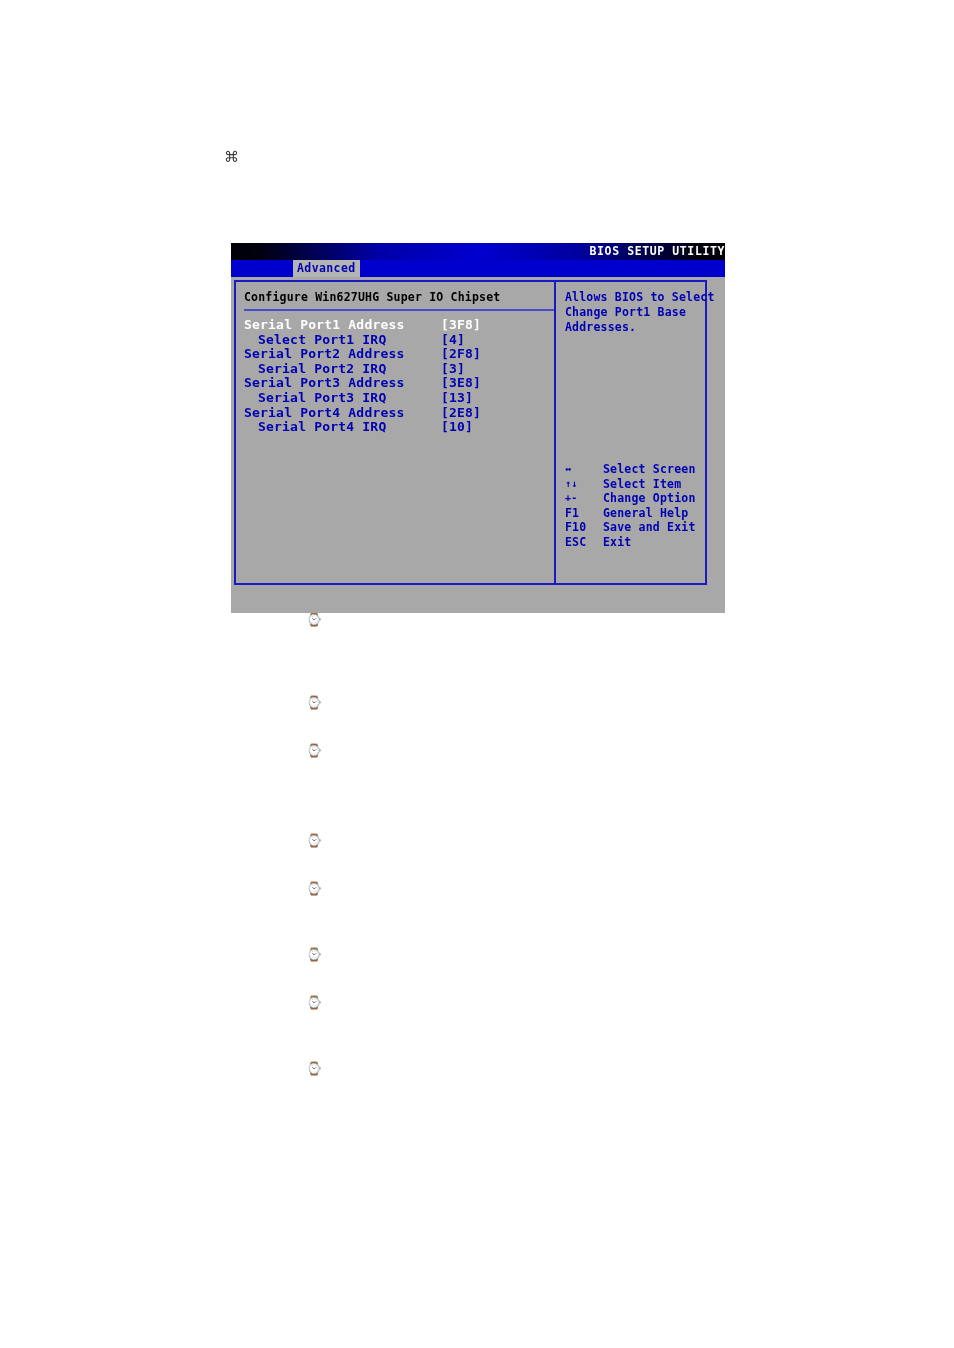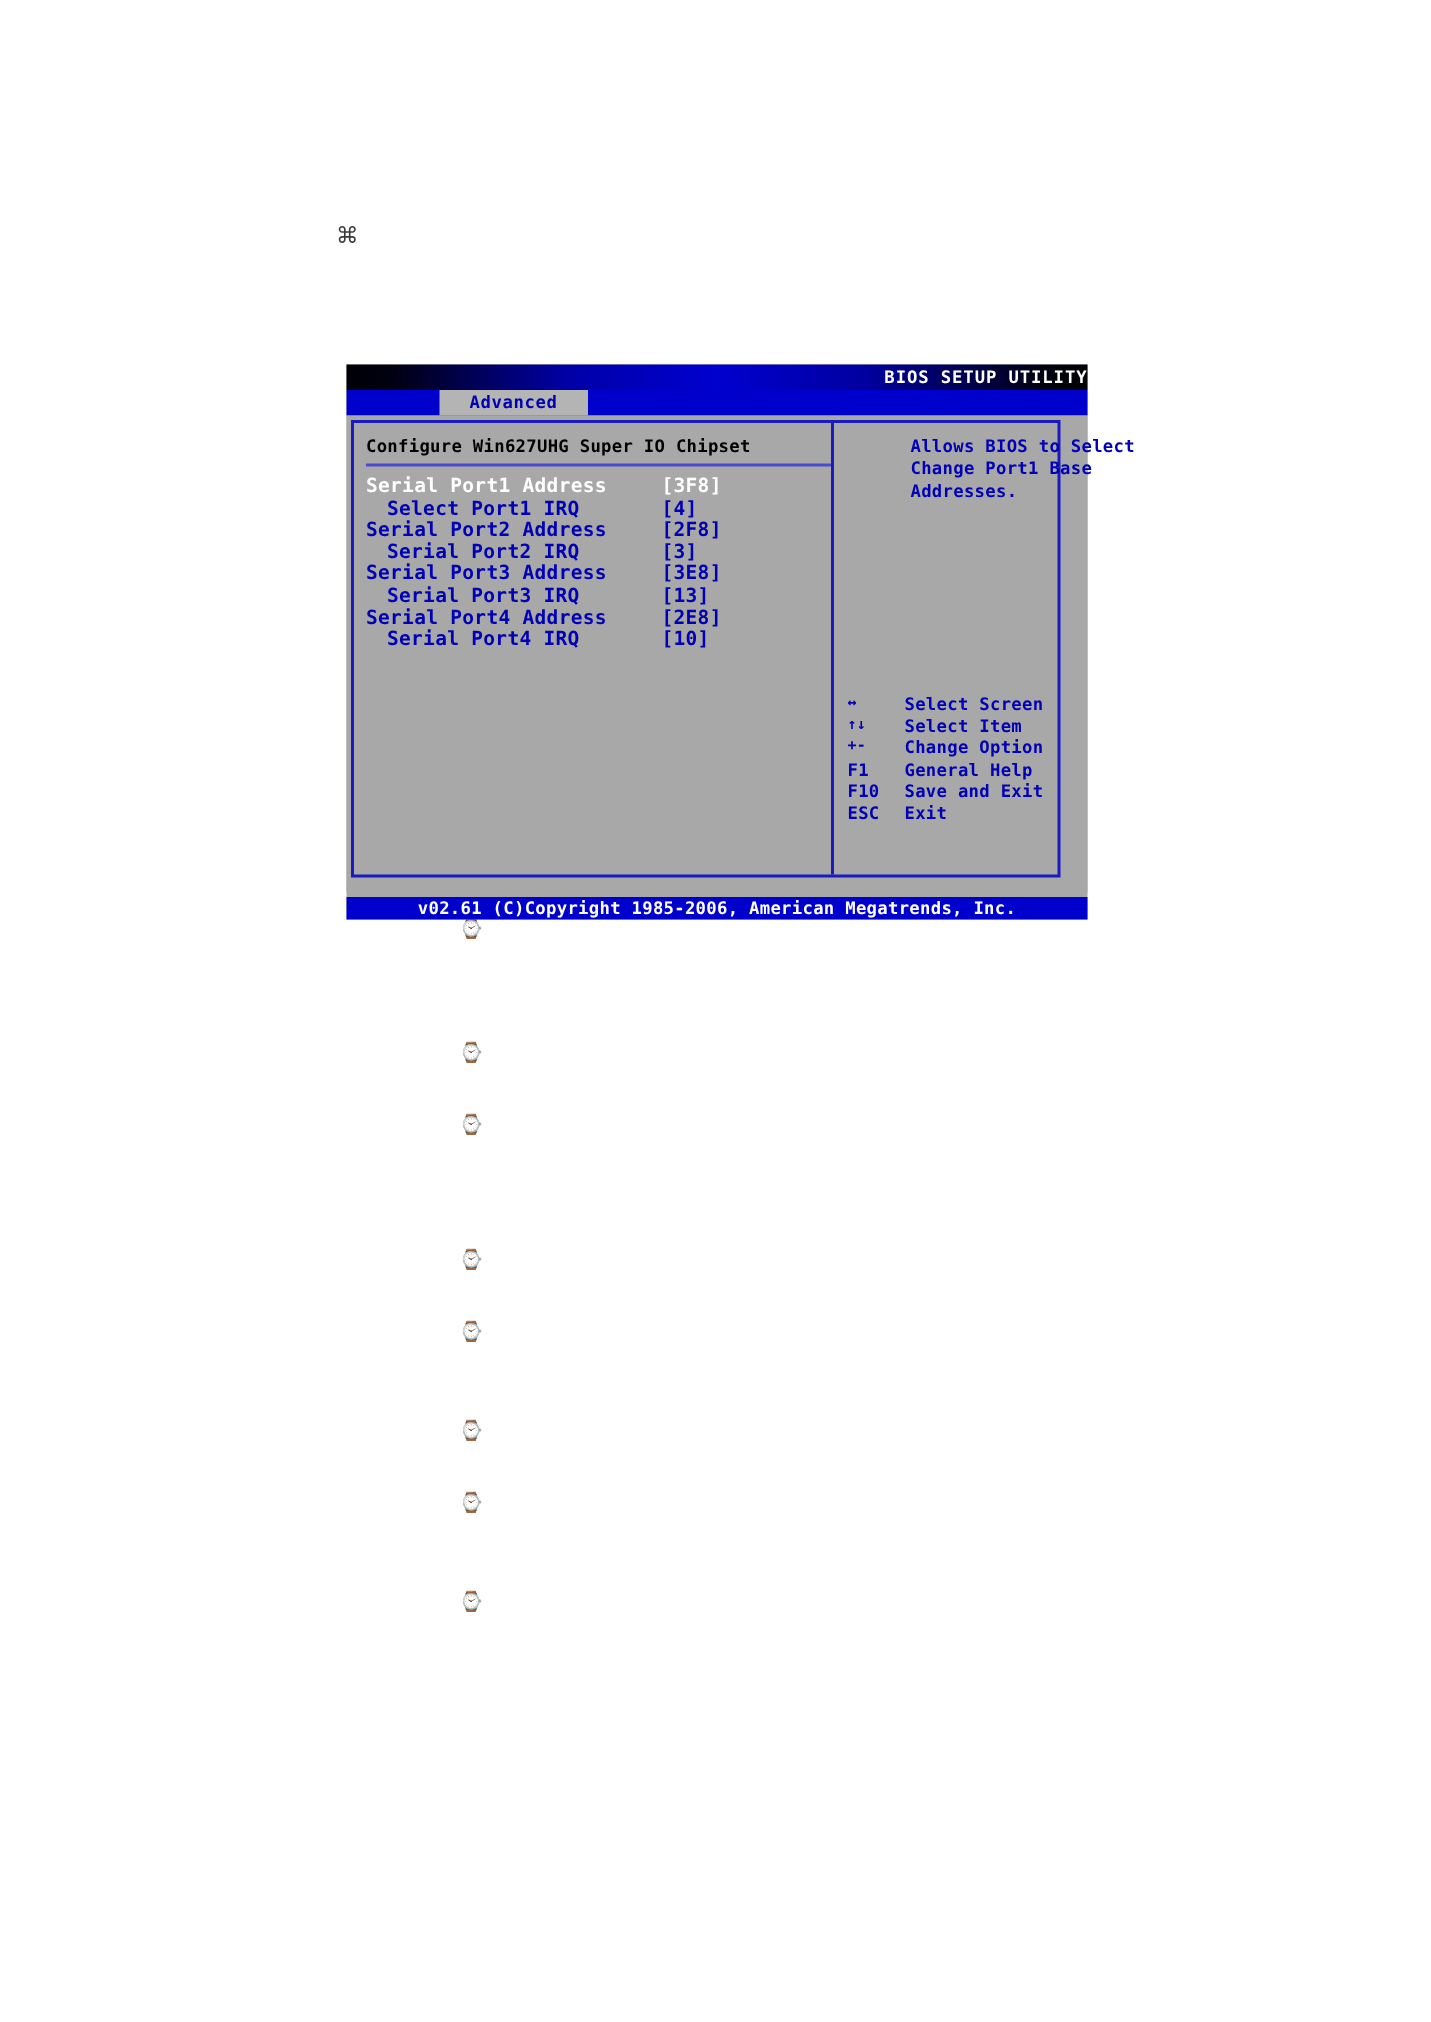--- a/index.html
+++ b/index.html
@@ -77,21 +77,21 @@
     position: relative;
     height: 17px;
     background: #0000cc;
   }
   #tab-advanced {
     position: absolute;
     left: 62px;
     top: 0;
     height: 17px;
     line-height: 17px;
-    padding: 0 20px;
+    padding: 0 4px;
     background: #b4b4b4;
     color: #0000b0;
     font-size: 11.5px;
     font-weight: bold;
     letter-spacing: 0.4px;
   }
 
   
   #body-area {
     position: relative;
@@ -169,21 +169,20 @@
   }
 
   
   .help-line {
     color: #0000b4;
     font-size: 11.5px;
     font-weight: bold;
     letter-spacing: 0.2px;
     line-height: 15px;
     white-space: nowrap;
-    margin-left: 42px;
   }
 
   
   #nav-legend {
     position: absolute;
     left: 9px;
     top: 180px;
   }
   .nav-row {
     position: relative;
@@ -328,17 +327,14 @@
             <div class="nav-row">
               <span class="nav-key">ESC</span>
               <span class="nav-desc">Exit</span>
             </div>
           </div>
       </div>
 
     </div>
   </div>
 
-  <div id="footer-bar">
-    <div class="footer-text">v02.61 (C)Copyright 1985-2006, American Megatrends, Inc.</div>
-  </div>
 
 </div>
 
 </body></html>

